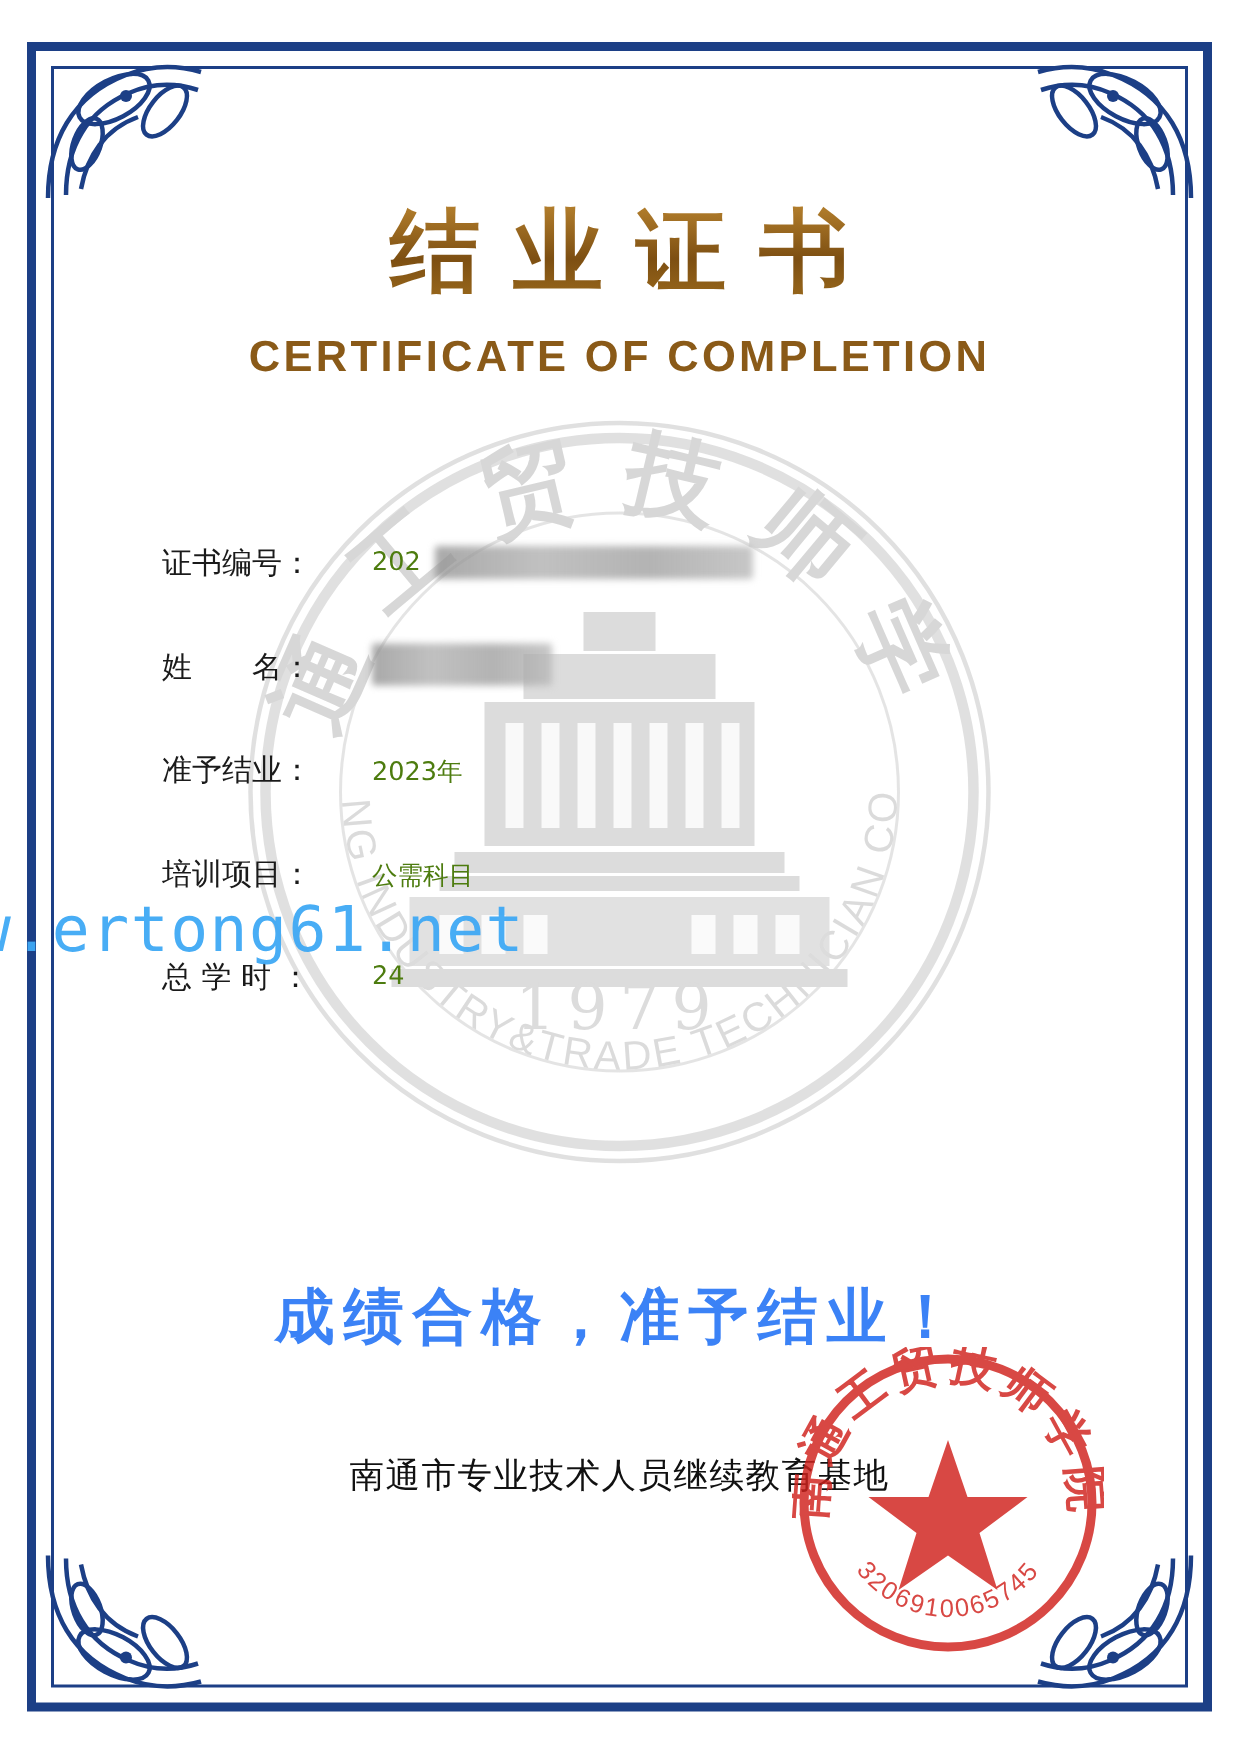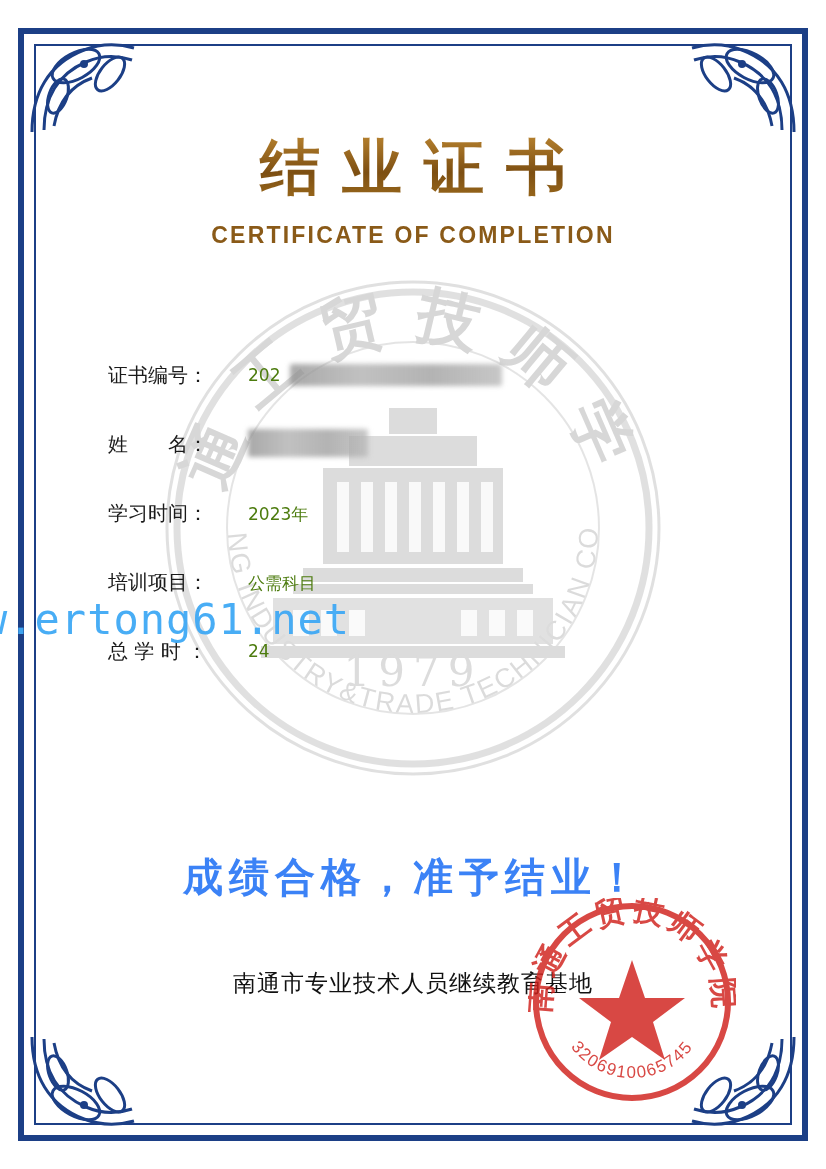--- a/index.html
+++ b/index.html
@@ -80,21 +80,21 @@
     -webkit-background-clip: text;
     background-clip: text;
     -webkit-text-fill-color: transparent;
   }
   .title-en {
     position: absolute;
     top: 222px;
     left: 0;
     width: 100%;
     text-align: center;
-    font-size: 23px;
+    font-size: 29px;
     font-weight: bold;
     letter-spacing: 2.2px;
     color: #8a5a18;
   }
 
   
   .fields {
     position: absolute;
     left: 108px;
     top: 362px;
@@ -295,21 +295,21 @@
     </div>
 
     <div class="field-row">
       <span class="field-label">姓　　名：</span>
       <span class="field-value"></span>
       <span class="redact r2"></span>
     </div>
 
 
     <div class="field-row">
-      <span class="field-label">学习时间：</span>
+      <span class="field-label">准予结业：</span>
       <span class="field-value">2023年</span>
     </div>
 
     <div class="field-row">
       <span class="field-label">培训项目：</span>
       <span class="field-value">公需科目</span>
     </div>
 
     <div class="field-row">
       <span class="field-label">总 学 时 ：</span>

